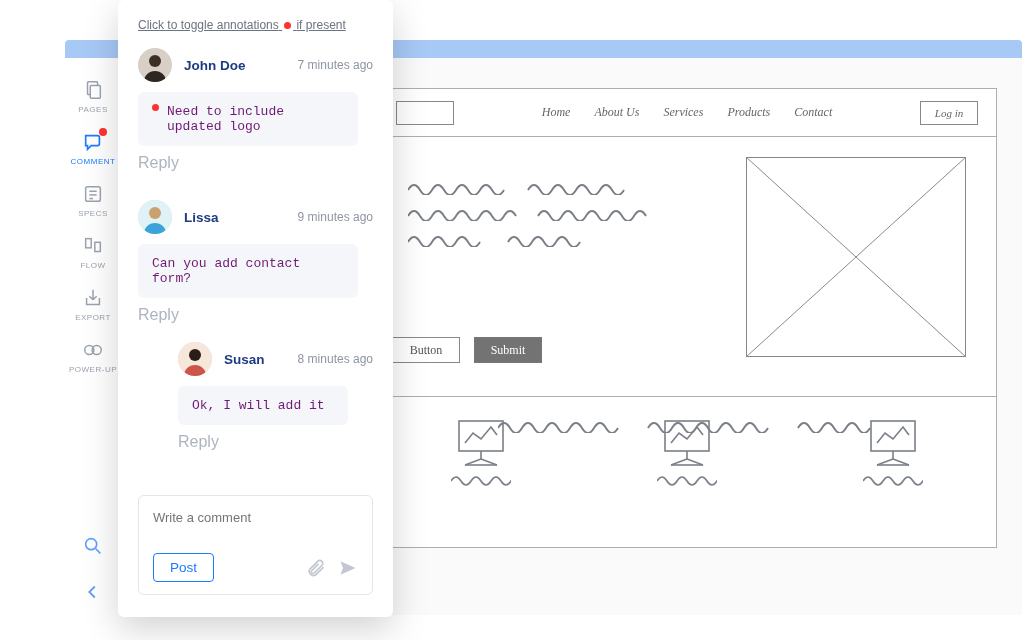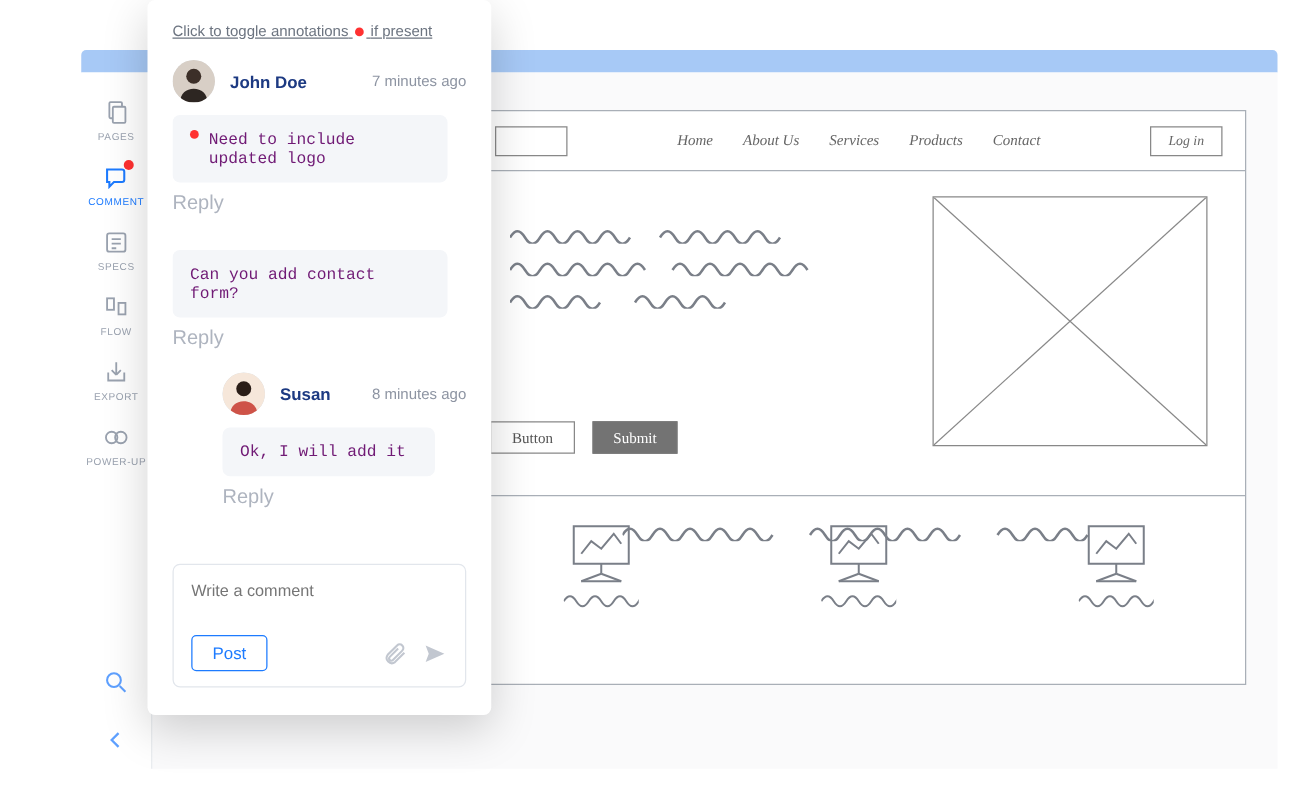--- a/index.html
+++ b/index.html
@@ -310,20 +310,31 @@
         <span class="time">7 minutes ago</span>
       </div>
       <div class="c-body">
         <span class="reddot"></span>
         <span>Need to include updated logo</span>
       </div>
       <span class="reply-link">Reply</span>
     </div>
 
     <div class="comment-blk">
+      <div class="c-head">
+        <div class="avatar">
+          <svg viewBox="0 0 34 34">
+              <circle cx="17" cy="17" r="17" fill="#dff3f6"></circle>
+              <circle cx="17" cy="13" r="6" fill="#caa06e"></circle>
+              <path d="M6 34c0-7 5-11 11-11s11 4 11 11" fill="#3aa3d9"></path>
+            </svg>
+        </div>
+        <span class="uname">Lissa</span>
+        <span class="time">9 minutes ago</span>
+      </div>
       <div class="c-body">
         <span>Can you add contact form?</span>
       </div>
       <span class="reply-link">Reply</span>
 
       
       <div class="nested comment-blk">
         <div class="c-head">
           <div class="avatar">
             <svg viewBox="0 0 34 34">

